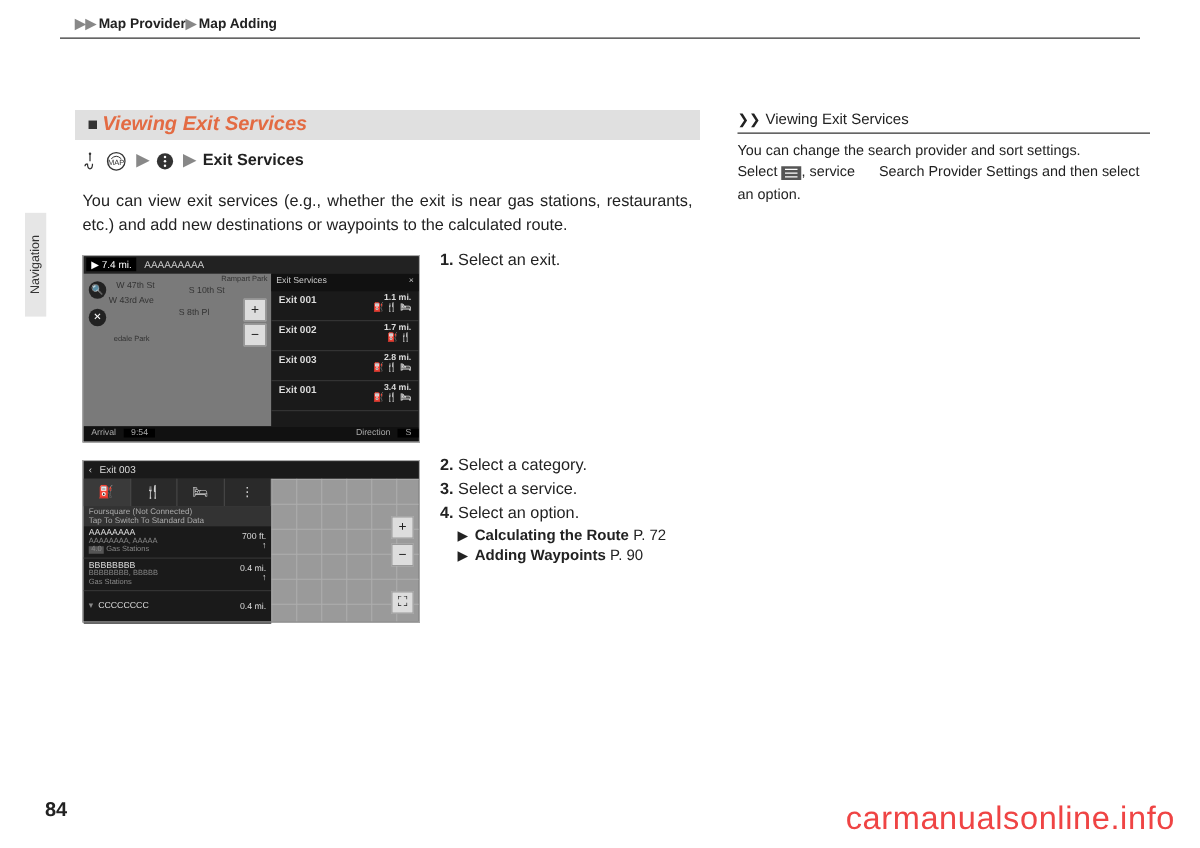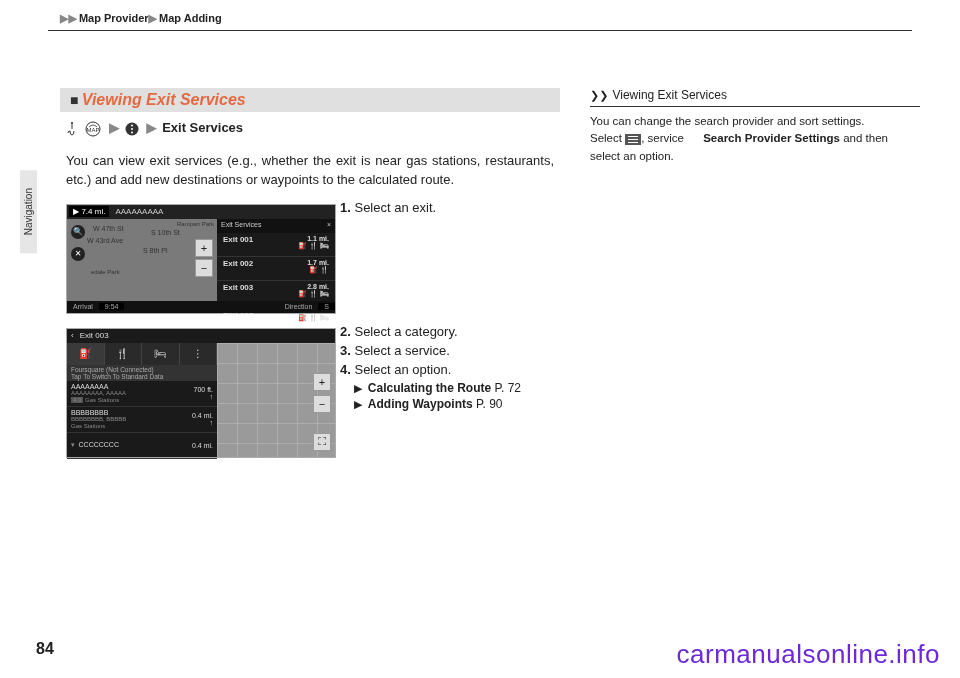--- a/index.html
+++ b/index.html
@@ -76,21 +76,21 @@
       display: inline-block;
       vertical-align: top;
     }
     .fig-row { display: flex; align-items: flex-start; }
     .fig-img {
       width: 270px;
       border: 1px solid #aaa;
       background: #444;
     }
     .steps {
-      margin-left: 4px;
+      margin-left: 16px;
       width: 200px;
       font-size: 13px;
     }
     .steps .step { margin-bottom: 4px; }
     .steps .num { font-weight: bold; }
     .steps .ref { margin-left: 14px; font-size: 12px; margin-top: 2px; }
     .steps .ref .arr { font-size: 11px; margin-right: 2px; }
     .steps .ref .bold { font-weight: bold; }
     .right-col {
       position: absolute;
@@ -102,21 +102,21 @@
       border-bottom: 1px solid #333;
       padding-bottom: 4px;
       margin-bottom: 6px;
       font-size: 12px;
     }
     .right-header .gg { font-size: 11px; margin-right: 4px; }
     .right-body {
       font-size: 11.5px;
       line-height: 1.5;
     }
-    .right-body .bold { font-weight: bold; padding-left: 16px; }
+    .right-body .bold { font-weight: normal; padding-left: 16px; }
     .inline-icon {
       display: inline-block;
       width: 16px;
       height: 11px;
       background: #555;
       vertical-align: middle;
       position: relative;
     }
     .inline-icon::before {
       content: "";
@@ -131,26 +131,26 @@
       bottom: 20px;
       left: 36px;
       font-size: 16px;
       font-weight: bold;
     }
     .watermark {
       position: absolute;
       bottom: 8px;
       right: 20px;
       font-size: 26px;
-      color: #6d28d9;
+      color: #ef4444;
       font-weight: normal;
       letter-spacing: 0.5px;
     }
     
-    .fig1 { height: 110px; position: relative; color: #ddd; font-size: 8px; }
+    .fig1 { height: 150px; position: relative; color: #ddd; font-size: 8px; }
     .fig1 .topbar { position:absolute; top:0; left:0; right:0; height:14px; background:#222; display:flex; align-items:center; }
     .fig1 .topbar .dist { background:#000; color:#fff; padding:1px 4px; margin-left:2px; font-size:8px; }
     .fig1 .topbar .place { margin-left:6px; color:#ccc; }
     .fig1 .mapside { position:absolute; top:14px; left:0; width:150px; bottom:12px; background:#7a7a7a; }
     .fig1 .mapside .street { position:absolute; color:#333; font-size:7px; }
     .fig1 .mapside .search { position:absolute; top:6px; left:4px; width:14px; height:14px; background:#222; border-radius:50%; display:flex; align-items:center; justify-content:center; color:#fff; }
     .fig1 .mapside .close { position:absolute; top:28px; left:4px; width:14px; height:14px; background:#222; border-radius:50%; display:flex; align-items:center; justify-content:center; color:#fff; }
     .fig1 .mapside .zoom { position:absolute; right:4px; top:20px; width:18px; }
     .fig1 .mapside .zbtn { width:18px; height:18px; background:#ddd; border:1px solid #999; display:flex; align-items:center; justify-content:center; color:#222; font-size:11px; margin-bottom:2px; }
     .fig1 .listside { position:absolute; top:14px; left:150px; right:0; bottom:12px; background:#1a1a1a; }

